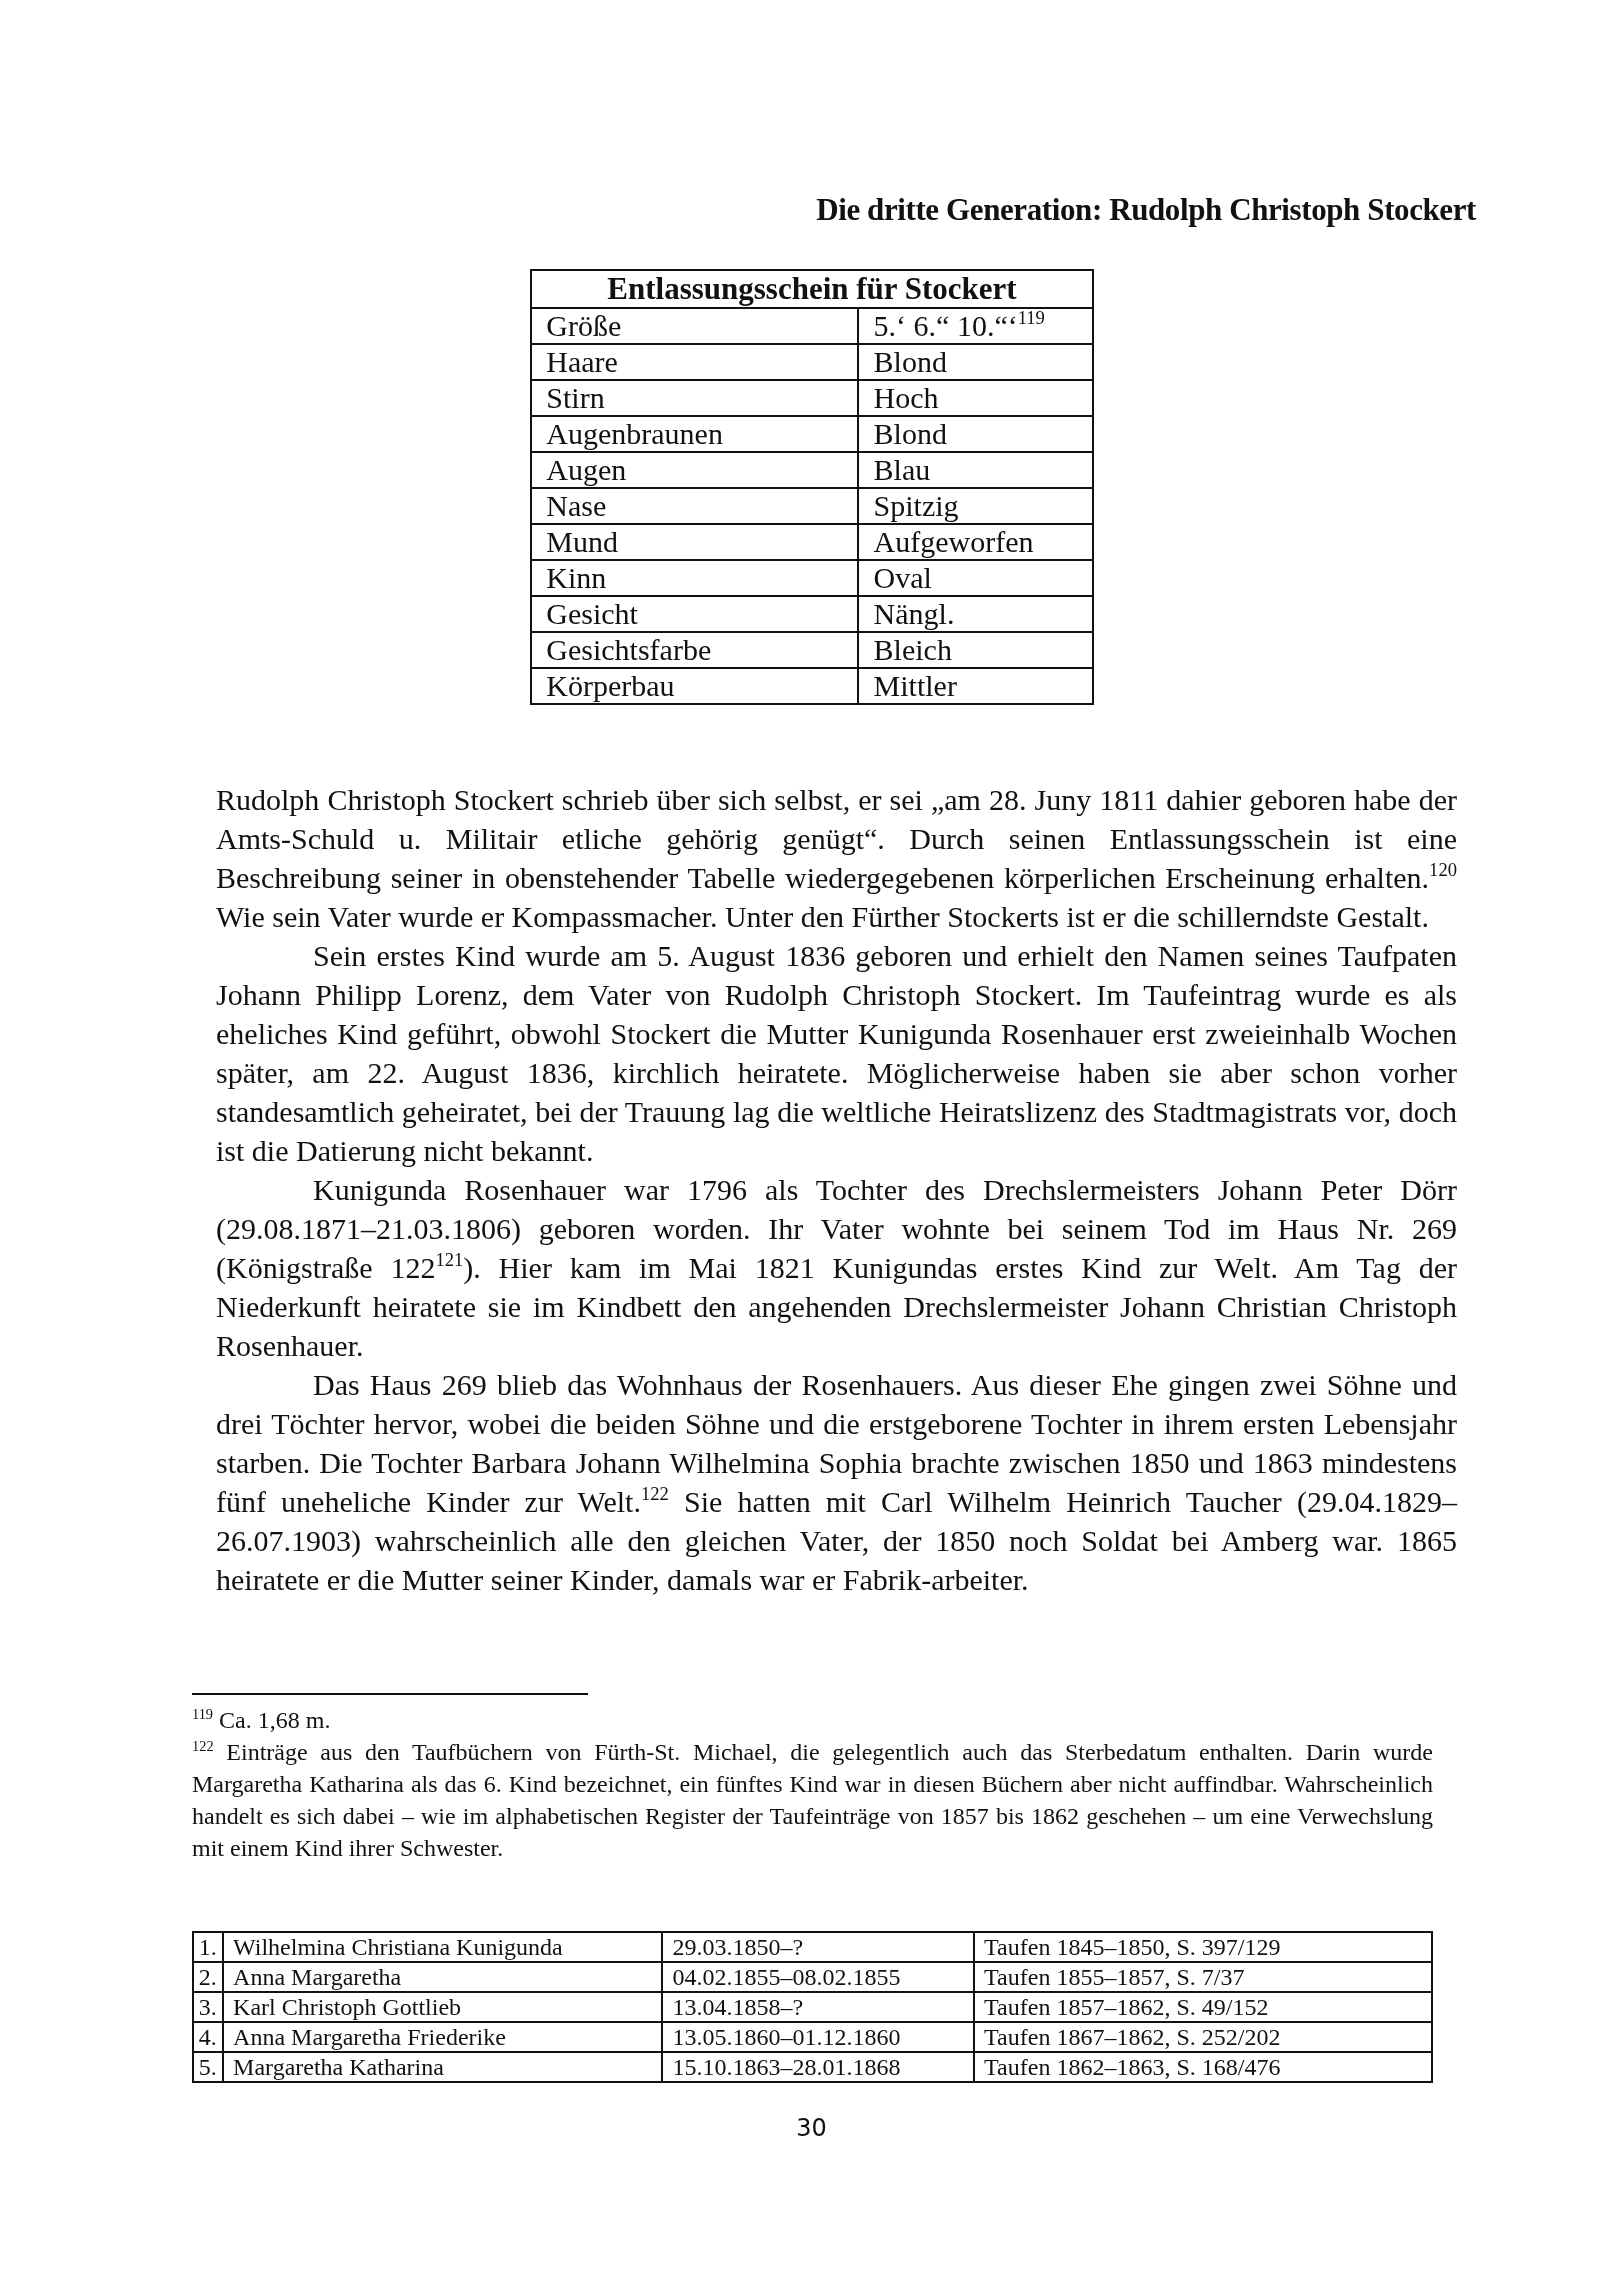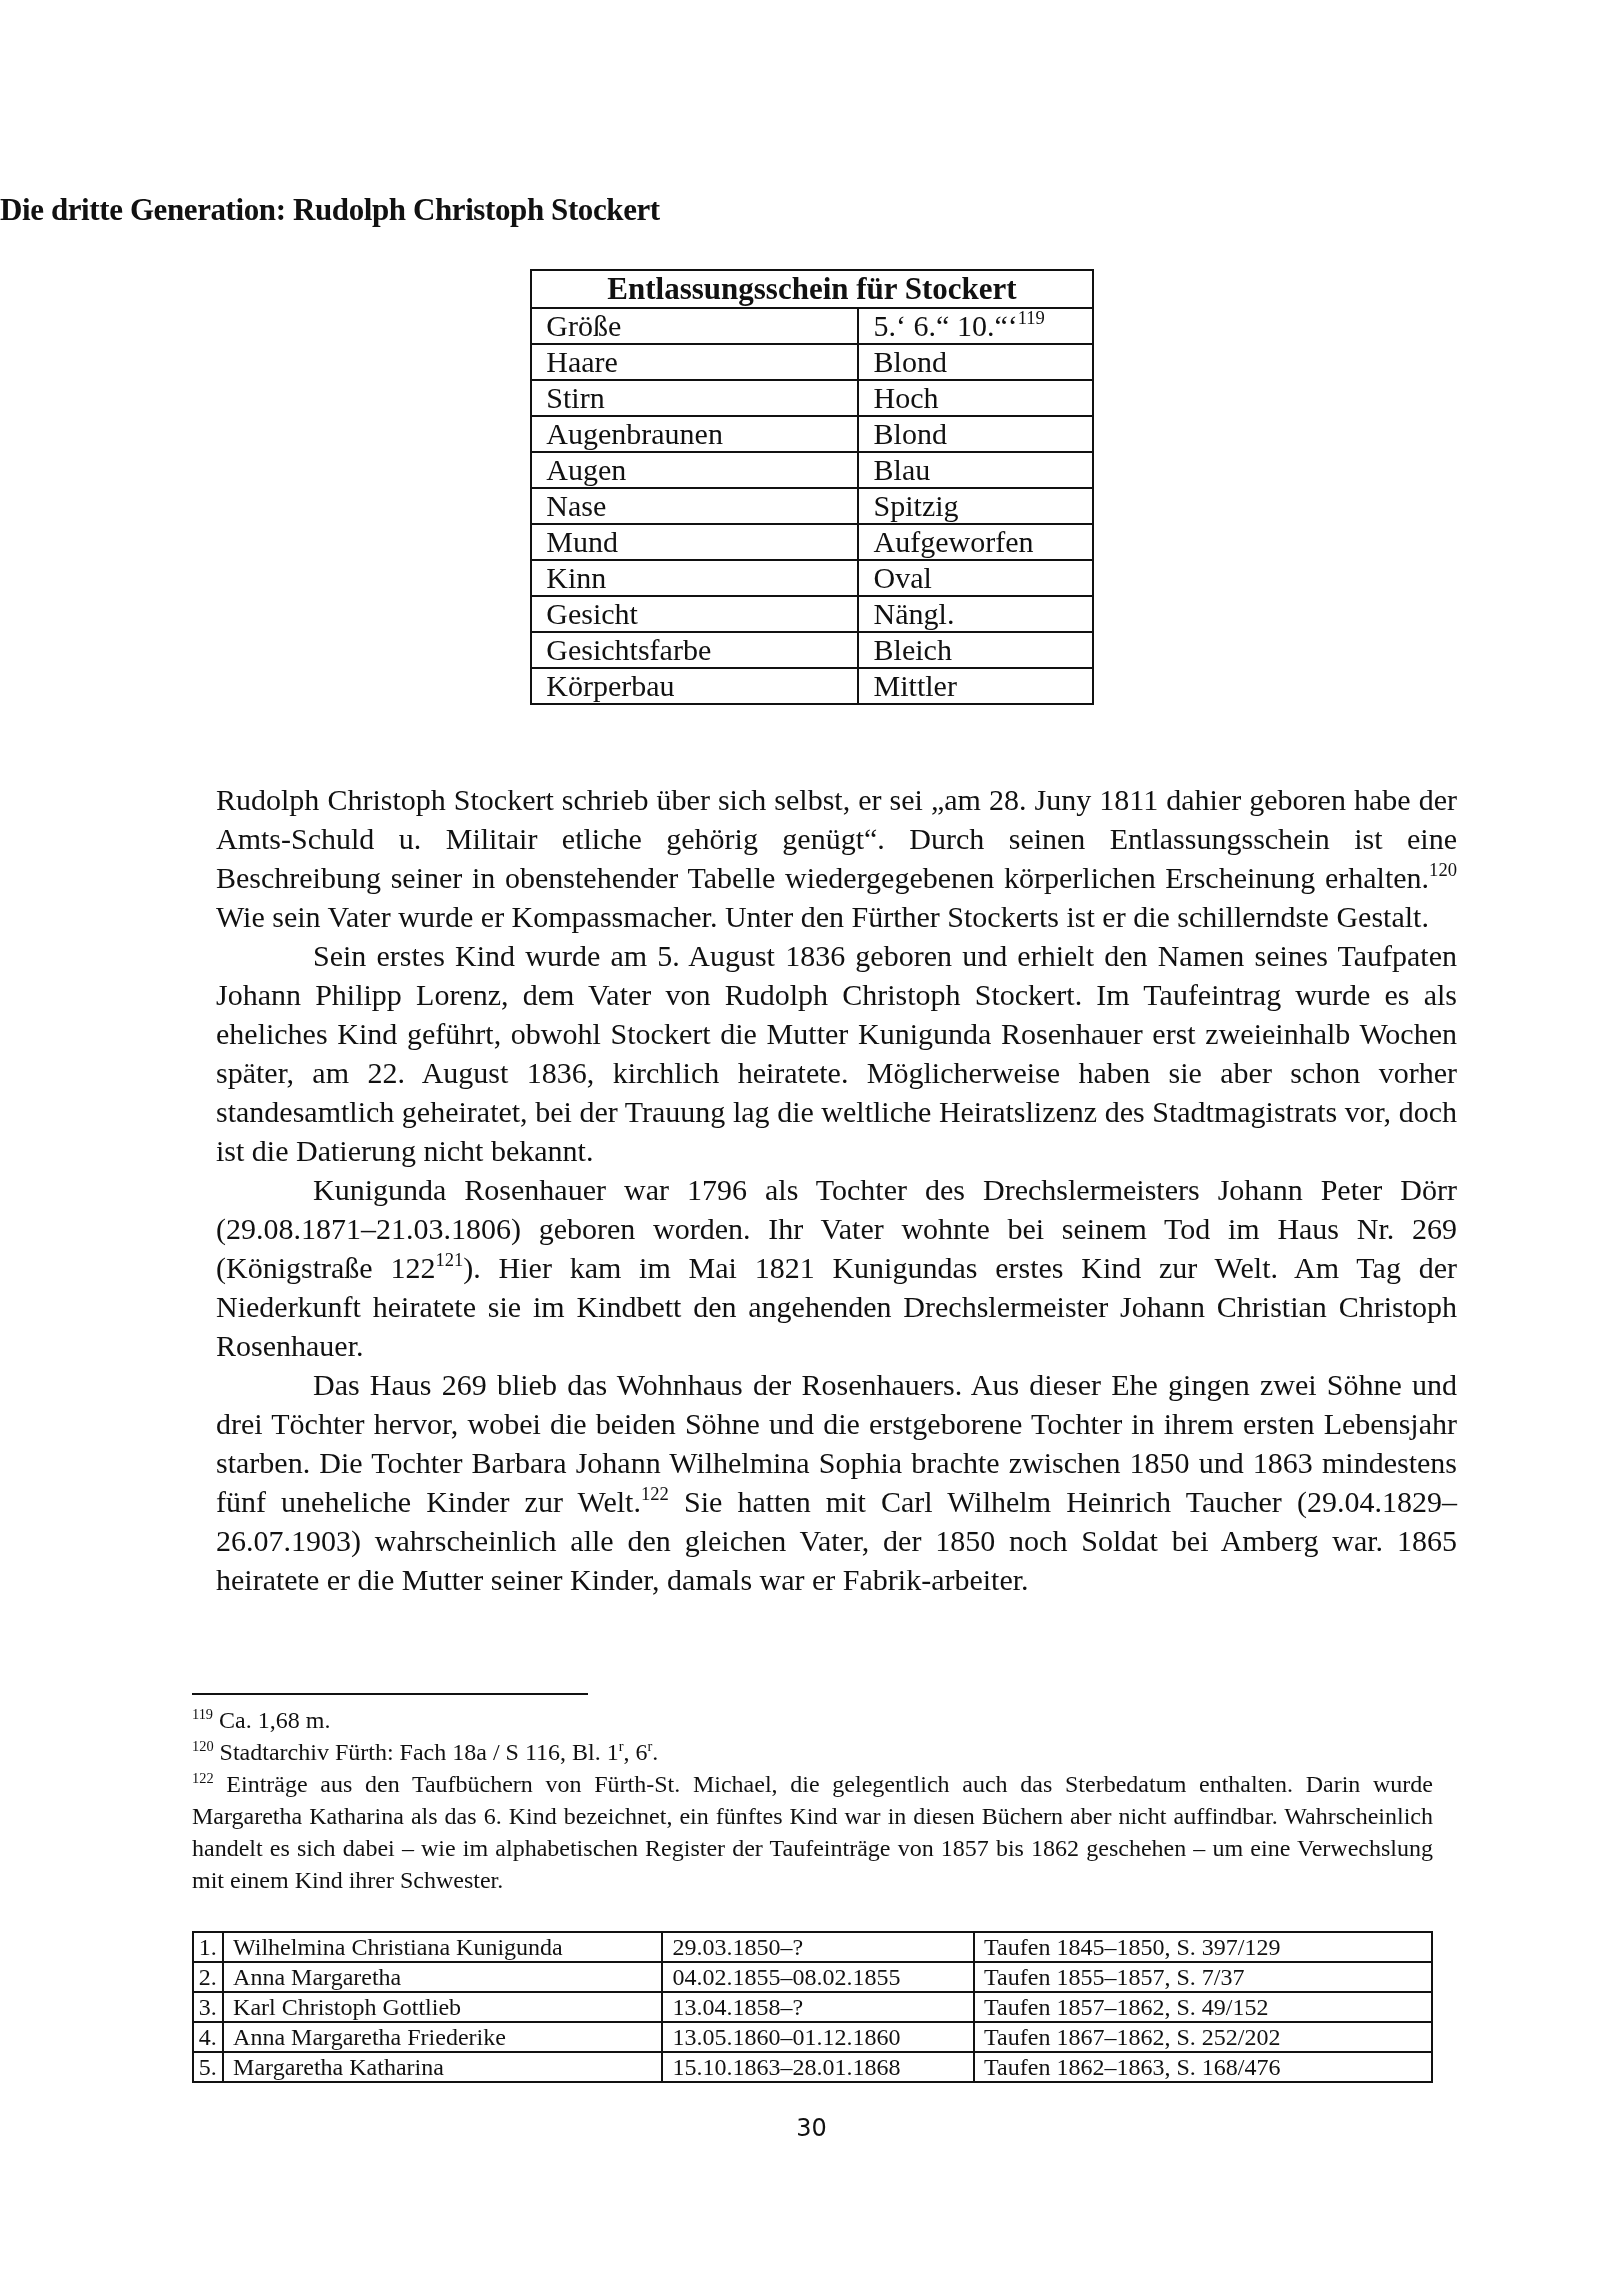--- a/index.html
+++ b/index.html
@@ -1,20 +1,20 @@
 <!DOCTYPE html>
 <html style="font-size:12.7px"><head>
 <meta charset="utf-8">
 <style>
   html, body { margin: 0; padding: 0; background: #ffffff; }
   body { width: 1623px; height: 2295px; position: relative; overflow: hidden;
          font-family: "Liberation Serif", "DejaVu Serif", serif; color: #111; }
   .page { position: absolute; left: 0; top: 0; width: 1623px; height: 2295px; }
 
-  .title { position: absolute; left: 0; width: 1476px; top: 192px; text-align: left;
+  .title { position: absolute; left: 0; width: 1476px; top: 192px; text-align: right;
            font-weight: bold; font-size: 31px; letter-spacing: -0.4px; }
 
   table.desc { position: absolute; left: 530px; top: 269px; width: 564px;
                border-collapse: collapse; font-size: 30px; }
   table.desc td, table.desc th { border: 2.4px solid #111; padding: 0 0 0 14.3px;
                height: 34px; line-height: 34px; text-align: left; font-weight: normal; }
   table.desc th { text-align: center; font-weight: bold; font-size: 31px; padding: 0; height: 36px; }
   table.desc td.k { width: 311px; }
   sup { font-size: 62%; line-height: 0; vertical-align: 0.62em; }
 
@@ -102,21 +102,20 @@
     <p><span>Rudolph Christoph Stockert schrieb über sich selbst, er sei „am 28. Juny 1811 dahier geboren habe der Amts-Schuld u. Militair etliche gehörig genügt“. Durch seinen Entlassungsschein ist eine Beschreibung seiner in obenstehender Tabelle wiedergegebenen körperlichen Erscheinung erhalten.</span><sup>120</sup><span> Wie sein Vater wurde er Kompassmacher. Unter den Fürther Stockerts ist er die schillerndste Gestalt.</span></p>
     <p class="ind">Sein erstes Kind wurde am 5. August 1836 geboren und erhielt den Namen seines Taufpaten Johann Philipp Lorenz, dem Vater von Rudolph Christoph Stockert. Im Taufeintrag wurde es als eheliches Kind geführt, obwohl Stockert die Mutter Kunigunda Rosenhauer erst zweieinhalb Wochen später, am 22. August 1836, kirchlich heiratete. Möglicherweise haben sie aber schon vorher standesamtlich geheiratet, bei der Trauung lag die weltliche Heiratslizenz des Stadtmagistrats vor, doch ist die Datierung nicht bekannt.</p>
     <p class="ind"><span>Kunigunda Rosenhauer war 1796 als Tochter des Drechslermeisters Johann Peter Dörr (29.08.1871–21.03.1806) geboren worden. Ihr Vater wohnte bei seinem Tod im Haus Nr. 269 (Königstraße 122</span><sup>121</sup><span>). Hier kam im Mai 1821 Kunigundas erstes Kind zur Welt. Am Tag der Niederkunft heiratete sie im Kindbett den angehenden Drechslermeister Johann Christian Christoph Rosenhauer.</span></p>
     <p class="ind"><span>Das Haus 269 blieb das Wohnhaus der Rosenhauers. Aus dieser Ehe gingen zwei Söhne und drei Töchter hervor, wobei die beiden Söhne und die erstgeborene Tochter in ihrem ersten Lebensjahr starben. Die Tochter Barbara Johann Wilhelmina Sophia brachte zwischen 1850 und 1863 mindestens fünf uneheliche Kinder zur Welt.</span><sup>122</sup><span> Sie hatten mit Carl Wilhelm Heinrich Taucher (29.04.1829–26.07.1903) wahrscheinlich alle den gleichen Vater, der 1850 noch Soldat bei Amberg war. 1865 heiratete er die Mutter seiner Kinder, damals war er Fabrik-arbeiter.</span></p>
   </div>
 
   <div class="fn-rule"></div>
 
   <div class="fns">
     <p><sup>119</sup><span> Ca. 1,68 m.</span></p>
-    <p><sup>120</sup><span> Stadtarchiv Fürth: Fach 18a / S 116, Bl. 1</span><sup>r</sup><span>, 6</span><sup>r</sup><span>.</span></p>
     <p><sup>122</sup><span> Einträge aus den Taufbüchern von Fürth-St. Michael, die gelegentlich auch das Sterbedatum enthalten. Darin wurde Margaretha Katharina als das 6. Kind bezeichnet, ein fünftes Kind war in diesen Büchern aber nicht auffindbar. Wahrscheinlich handelt es sich dabei – wie im alphabetischen Register der Taufeinträge von 1857 bis 1862 geschehen – um eine Verwechslung mit einem Kind ihrer Schwester.</span></p>
   </div>
 
   <table class="kids">
     <tbody>
         <tr>
           <td class="n">1.</td>
           <td class="name">Wilhelmina Christiana Kunigunda</td>
           <td class="date">29.03.1850–?</td>
           <td>Taufen 1845–1850, S. 397/129</td>

